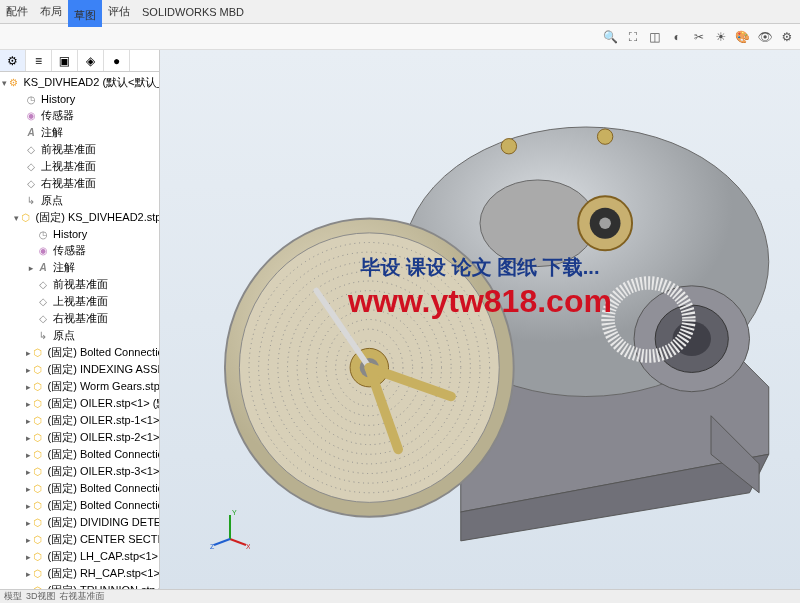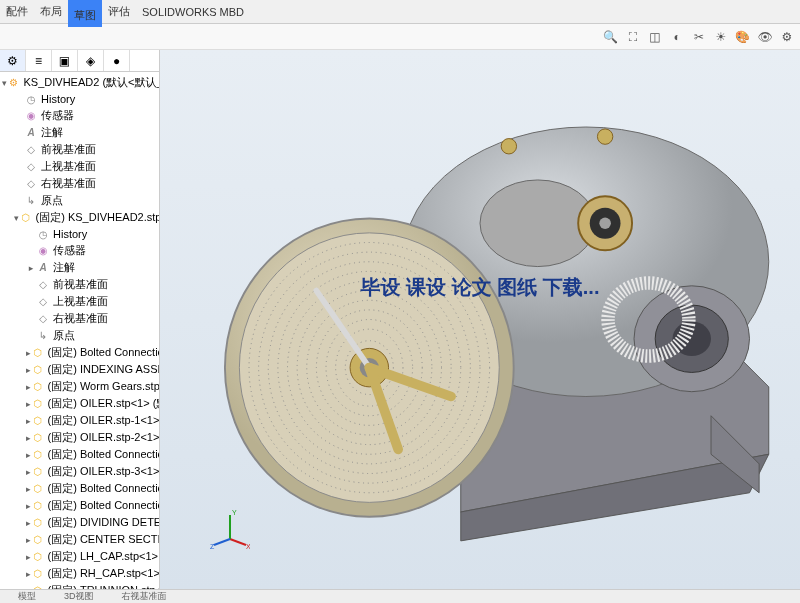--- a/index.html
+++ b/index.html
@@ -37,21 +37,21 @@
 .viewport { flex: 1; background: linear-gradient(180deg, #e8eef4 0%, #d8e2ec 100%); position: relative; }
 .model-img { position: absolute; inset: 0; display: flex; align-items: center; justify-content: center; }
 .model-svg { width: 100%; height: 100%; }
 
 .watermark { position: absolute; top: 44%; left: 50%; transform: translate(-50%, -50%); text-align: center; pointer-events: none; }
 .wm-line1 { font-size: 20px; font-weight: bold; color: #1a3a8a; white-space: nowrap; }
 .wm-line2 { font-size: 32px; font-weight: bold; color: #d01020; white-space: nowrap; margin-top: 2px; }
 
 .triad { position: absolute; left: 50px; bottom: 40px; width: 40px; height: 40px; }
 
-.bottom-tabs { position: absolute; bottom: 0; left: 0; right: 0; height: 14px; background: #eee; border-top: 1px solid #ccc; display: flex; font-size: 9px; align-items: center; padding-left: 18px; gap: 28px; color: #666; }
+.bottom-tabs { position: absolute; bottom: 0; left: 0; right: 0; height: 14px; background: #eee; border-top: 1px solid #ccc; display: flex; font-size: 9px; align-items: center; padding-left: 4px; gap: 4px; color: #666; }
 
 ::-webkit-scrollbar { width: 12px; }
 ::-webkit-scrollbar-track { background: #f0f0f0; }
 ::-webkit-scrollbar-thumb { background: #c0c0c0; }
 </style>
 </head>
 <body>
 
 <div class="ribbon-tabs" id="ribbon-tabs">
     <div class="tab">配件</div>
@@ -300,20 +300,21 @@
         <path d="M 205 330 L 150 250" stroke="#d8d8d8" stroke-width="6" stroke-linecap="round"></path>
         <path d="M 205 330 L 290 360" stroke="#c8b060" stroke-width="10" stroke-linecap="round"></path>
         <path d="M 205 330 L 235 415" stroke="#c8b060" stroke-width="10" stroke-linecap="round"></path>
 
         <path d="M 560 380 L 610 430 L 610 460 L 560 420 Z" fill="#808088" stroke="#555"></path>
       </svg>
     </div>
 
     <div class="watermark">
       <div class="wm-line1">毕设 课设 论文 图纸 下载...</div>
+      <div class="wm-line2">www.ytw818.com</div>
     </div>
 
     <svg class="triad" viewBox="0 0 40 40">
       <line x1="20" y1="30" x2="36" y2="36" stroke="#d02020" stroke-width="2"></line>
       <line x1="20" y1="30" x2="20" y2="6" stroke="#20a020" stroke-width="2"></line>
       <line x1="20" y1="30" x2="4" y2="36" stroke="#2060d0" stroke-width="2"></line>
       <text x="36" y="40" font-size="7" fill="#d02020">X</text>
       <text x="22" y="6" font-size="7" fill="#20a020">Y</text>
       <text x="0" y="40" font-size="7" fill="#2060d0">Z</text>
     </svg>

